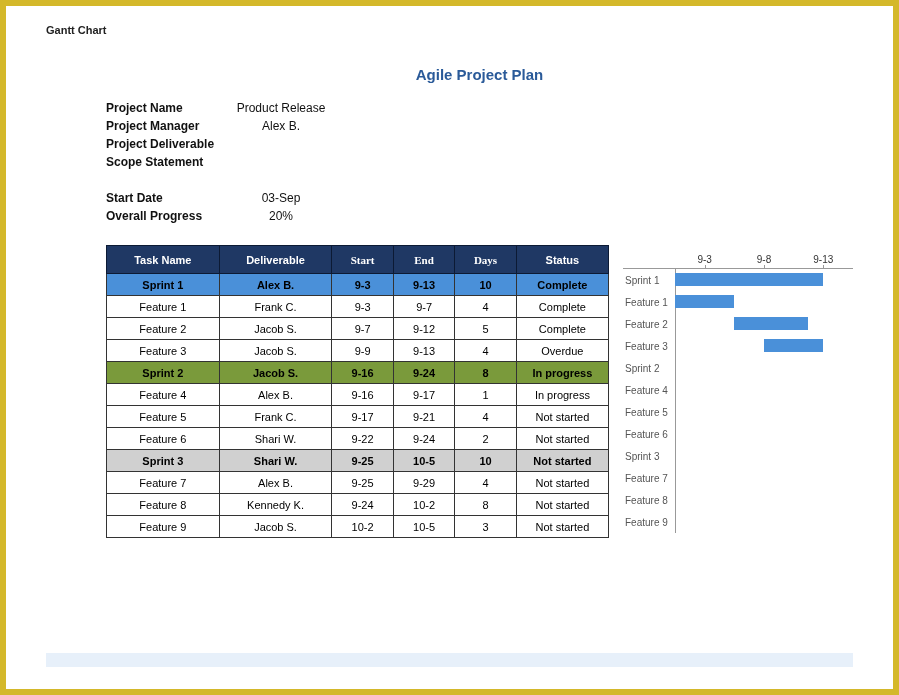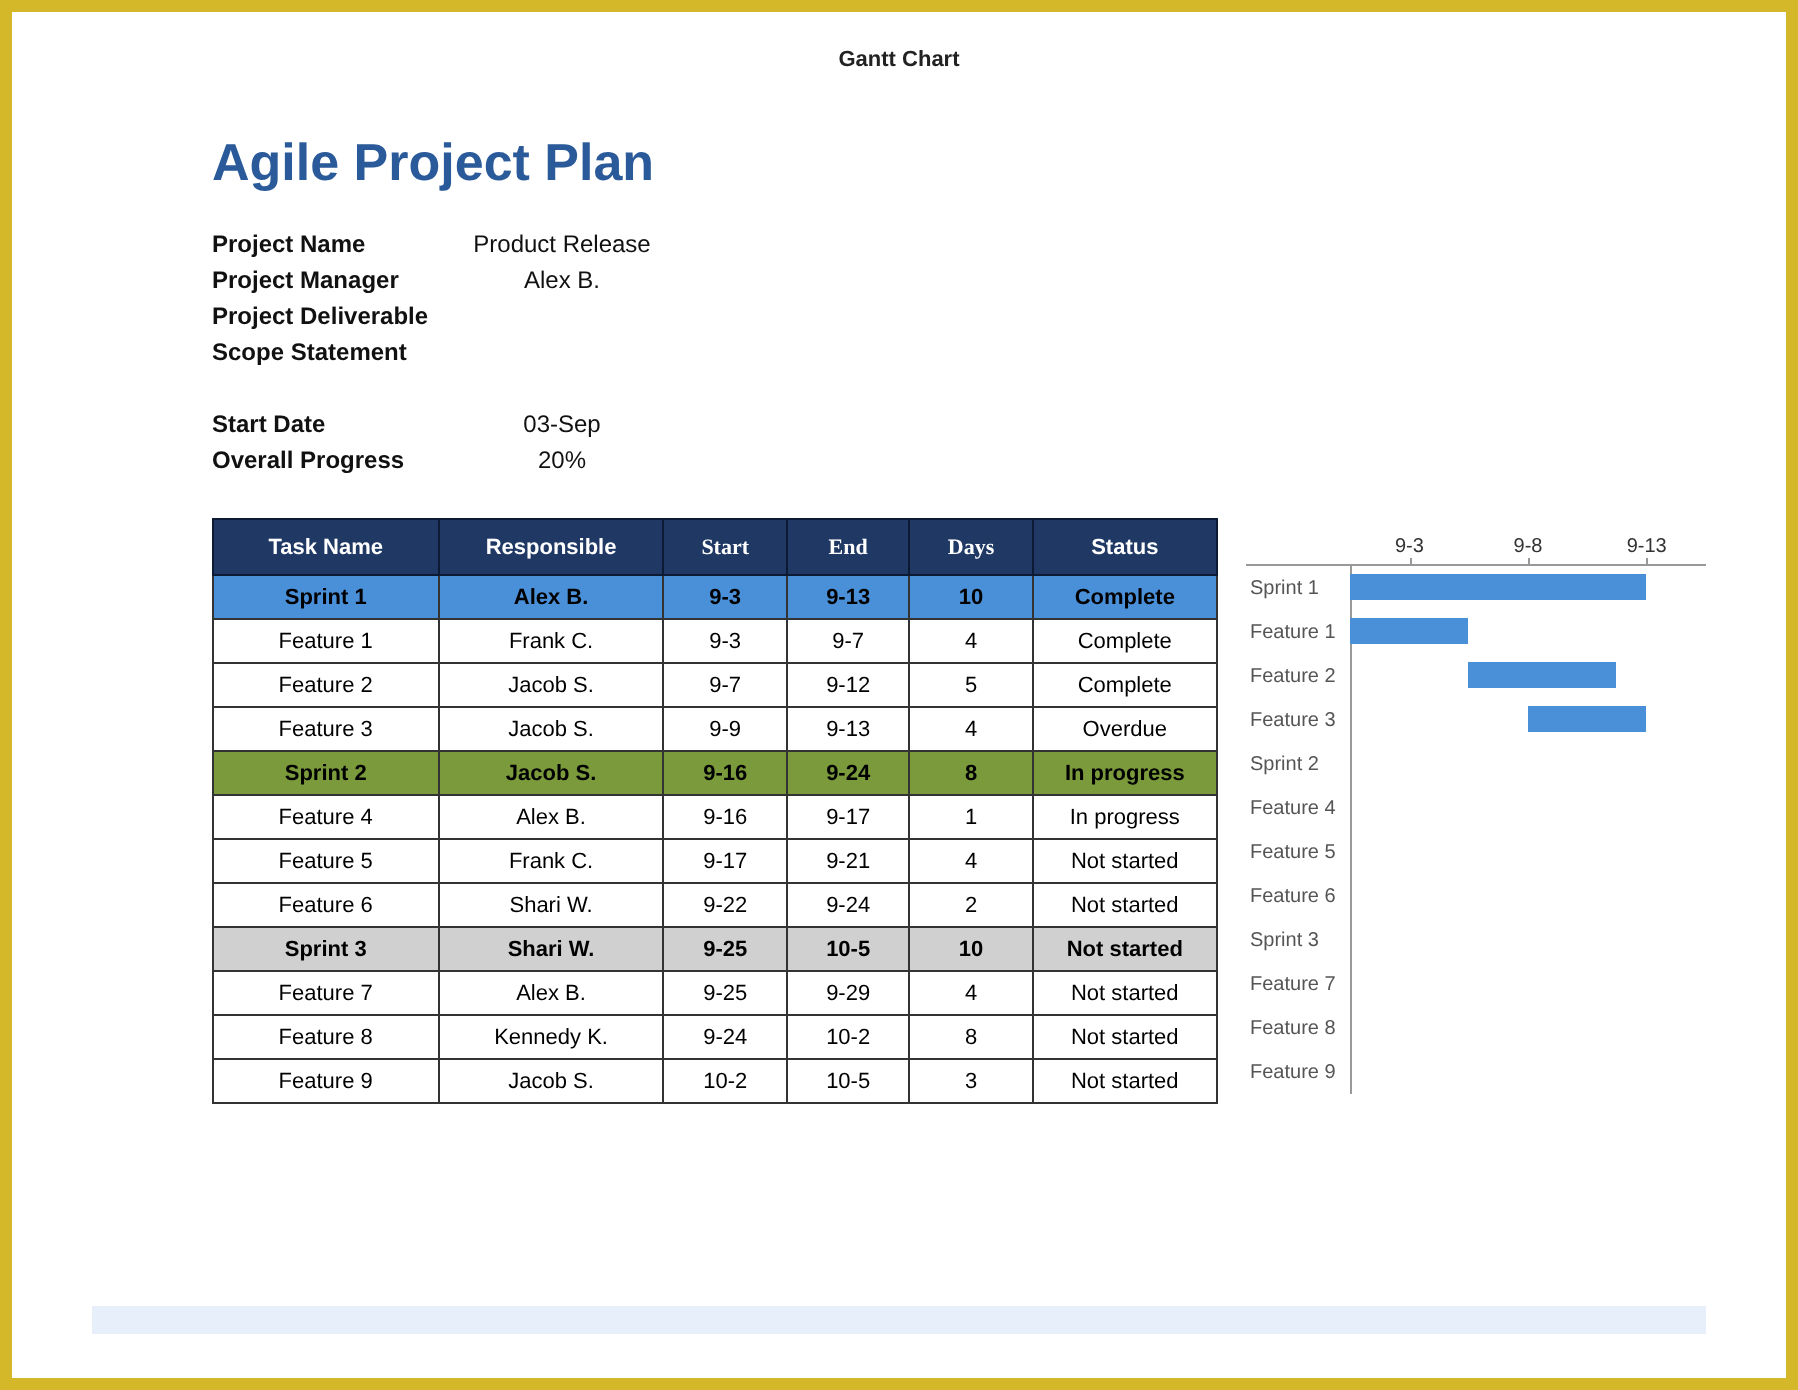--- a/index.html
+++ b/index.html
@@ -6,32 +6,33 @@
   body {
     font-family: "Segoe UI", Arial, sans-serif;
     background: #fff;
     width: 899px;
     height: 695px;
     border: 6px solid #d4b82a;
     padding: 18px 40px 10px 40px;
     position: relative;
   }
   .page-header {
-    text-align: center;
+    text-align: left;
     font-size: 11px;
     font-weight: bold;
     color: #222;
     margin-bottom: 30px;
   }
   .project-title {
-    font-size: 26px;
+    font-size: 15px;
     font-weight: bold;
     color: #2a5a99;
     margin-left: 60px;
     margin-bottom: 16px;
+    text-align: center;
   }
   .meta {
     margin-left: 60px;
     font-size: 12px;
     color: #111;
   }
   .meta-row {
     display: flex;
     height: 18px;
     align-items: center;
@@ -175,21 +176,21 @@
     <div class="meta-label">Overall Progress</div>
     <div class="meta-value">20%</div>
   </div>
 </div>
 
 <div class="content-row">
   <table class="task-table">
     <thead>
       <tr>
         <th class="col-task">Task Name</th>
-        <th class="col-resp">Responsible</th>
+        <th class="col-resp">Deliverable</th>
         <th class="col-small">Start</th>
         <th class="col-small">End</th>
         <th class="col-small">Days</th>
         <th class="col-status">Status</th>
       </tr>
     </thead>
     <tbody id="task-body">
         <tr class="sprint-a">
           <td>Sprint 1</td>
           <td>Alex B.</td>

